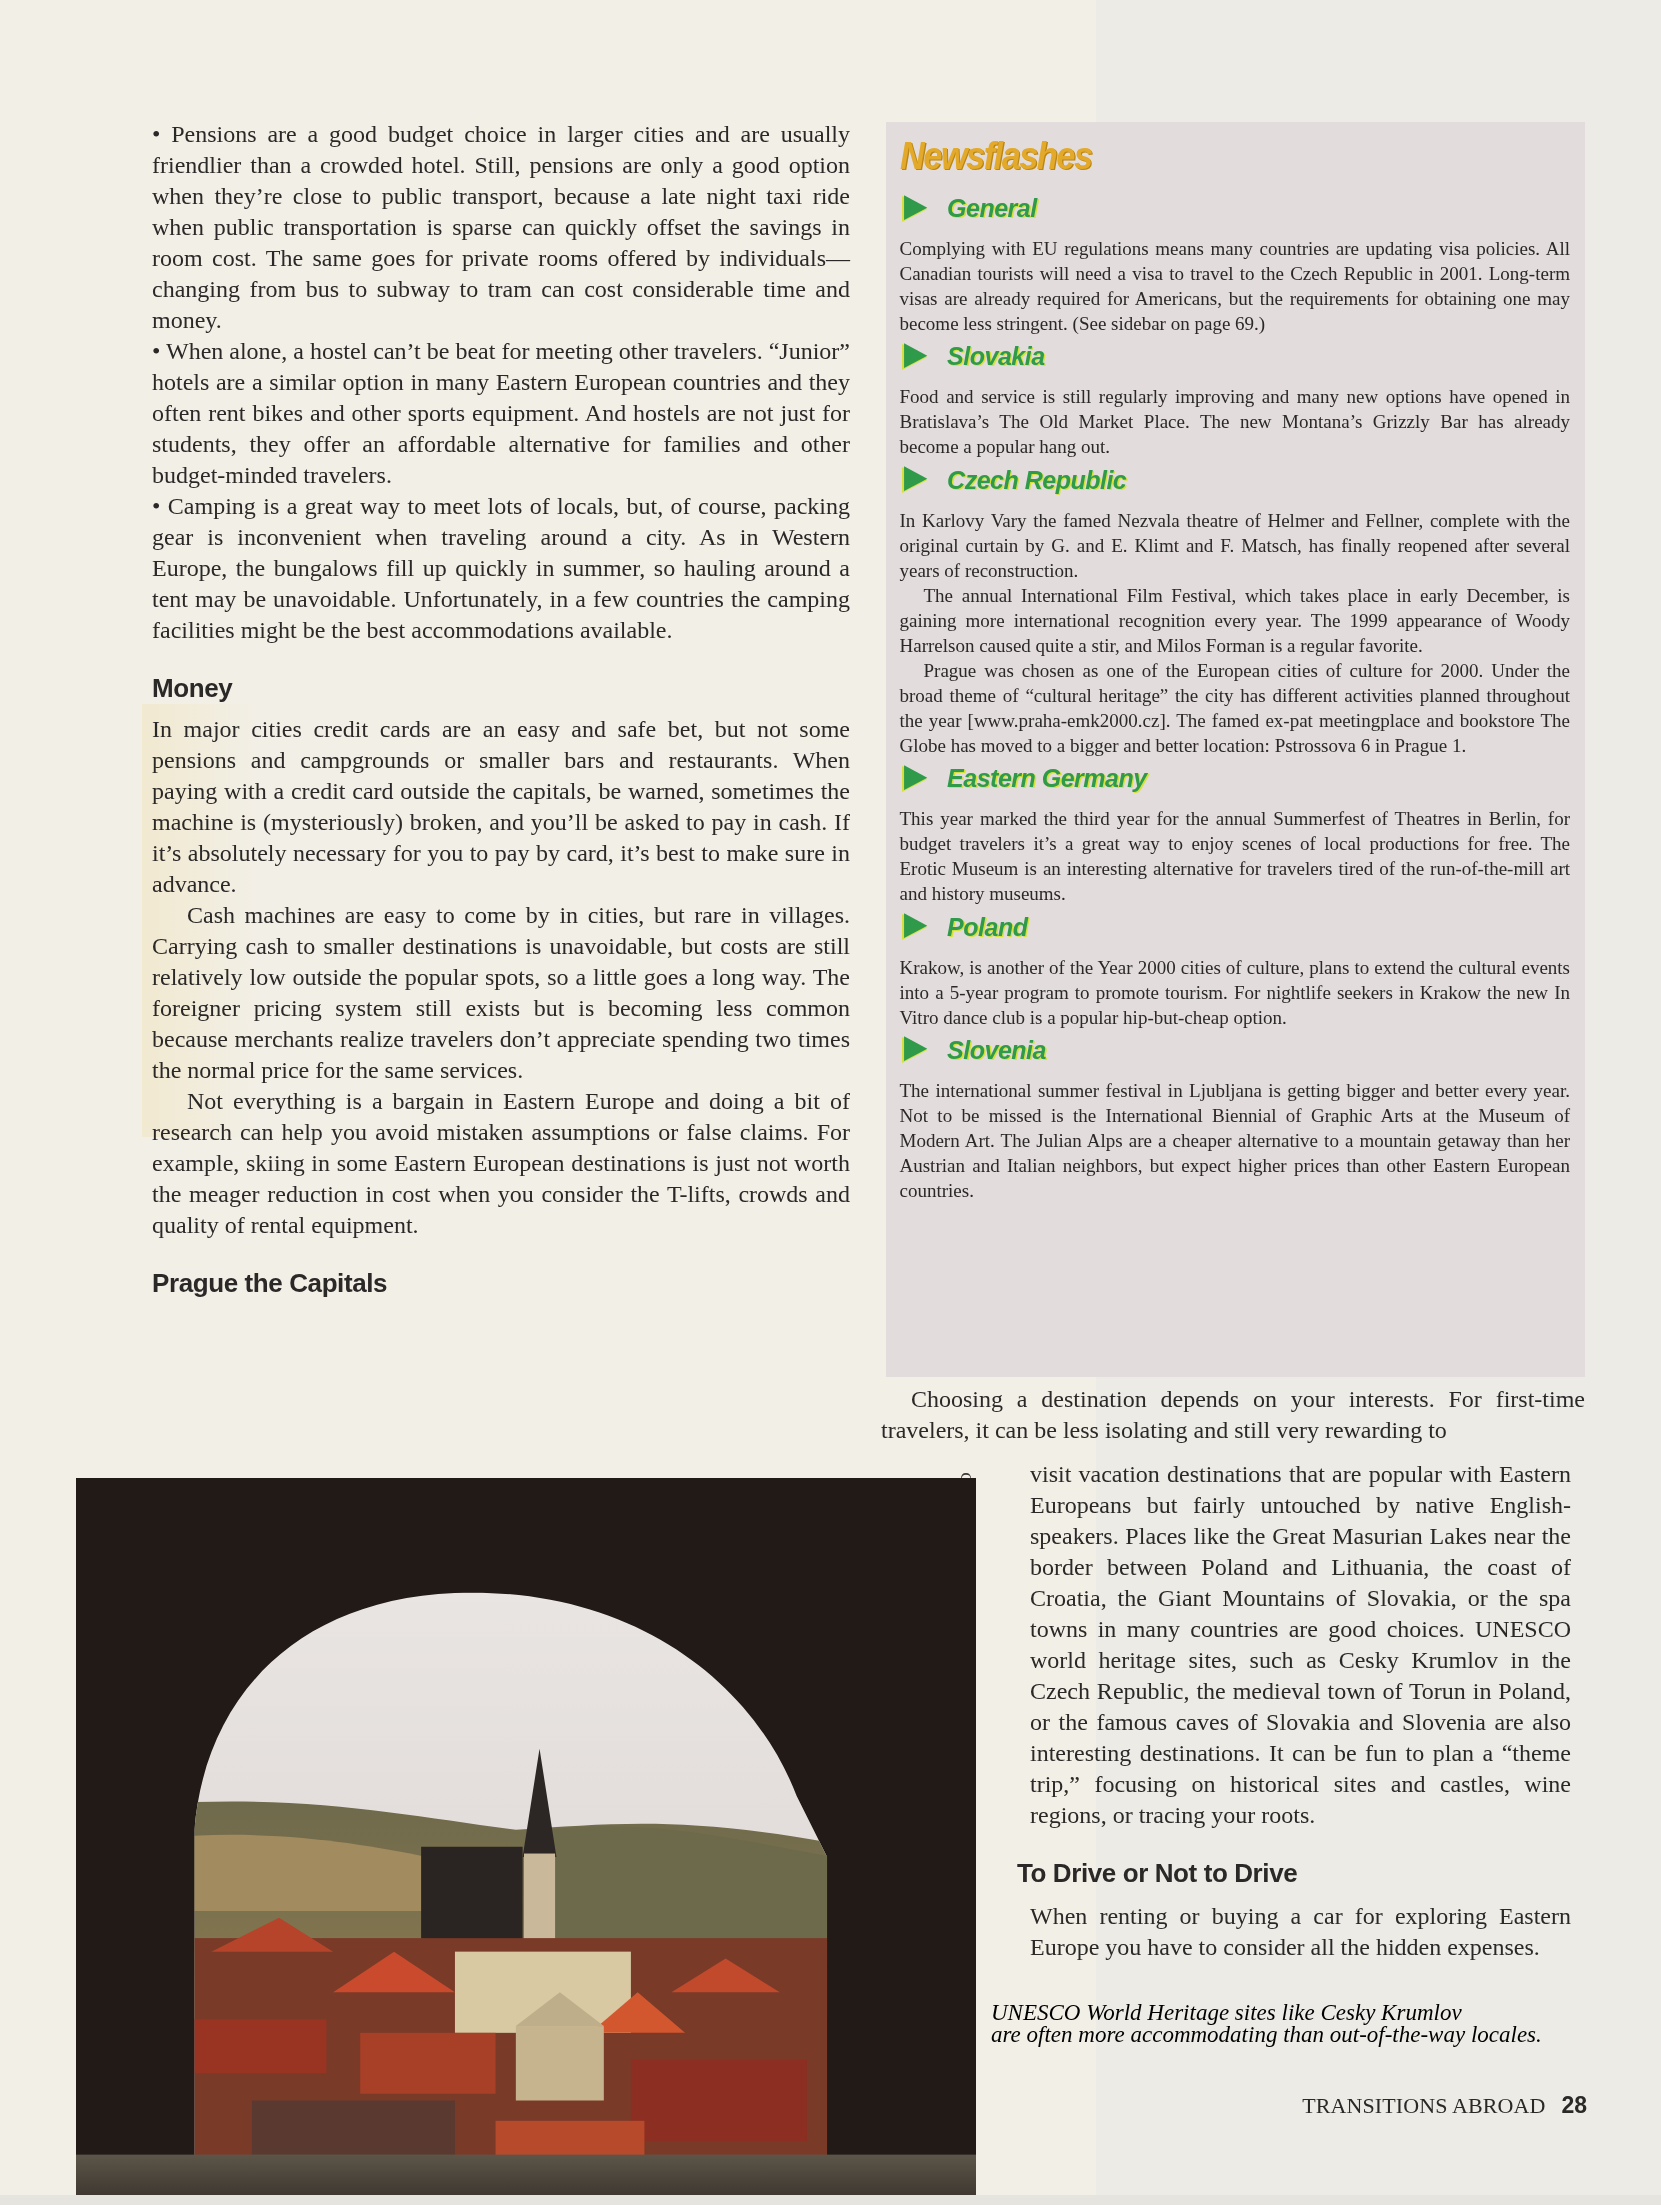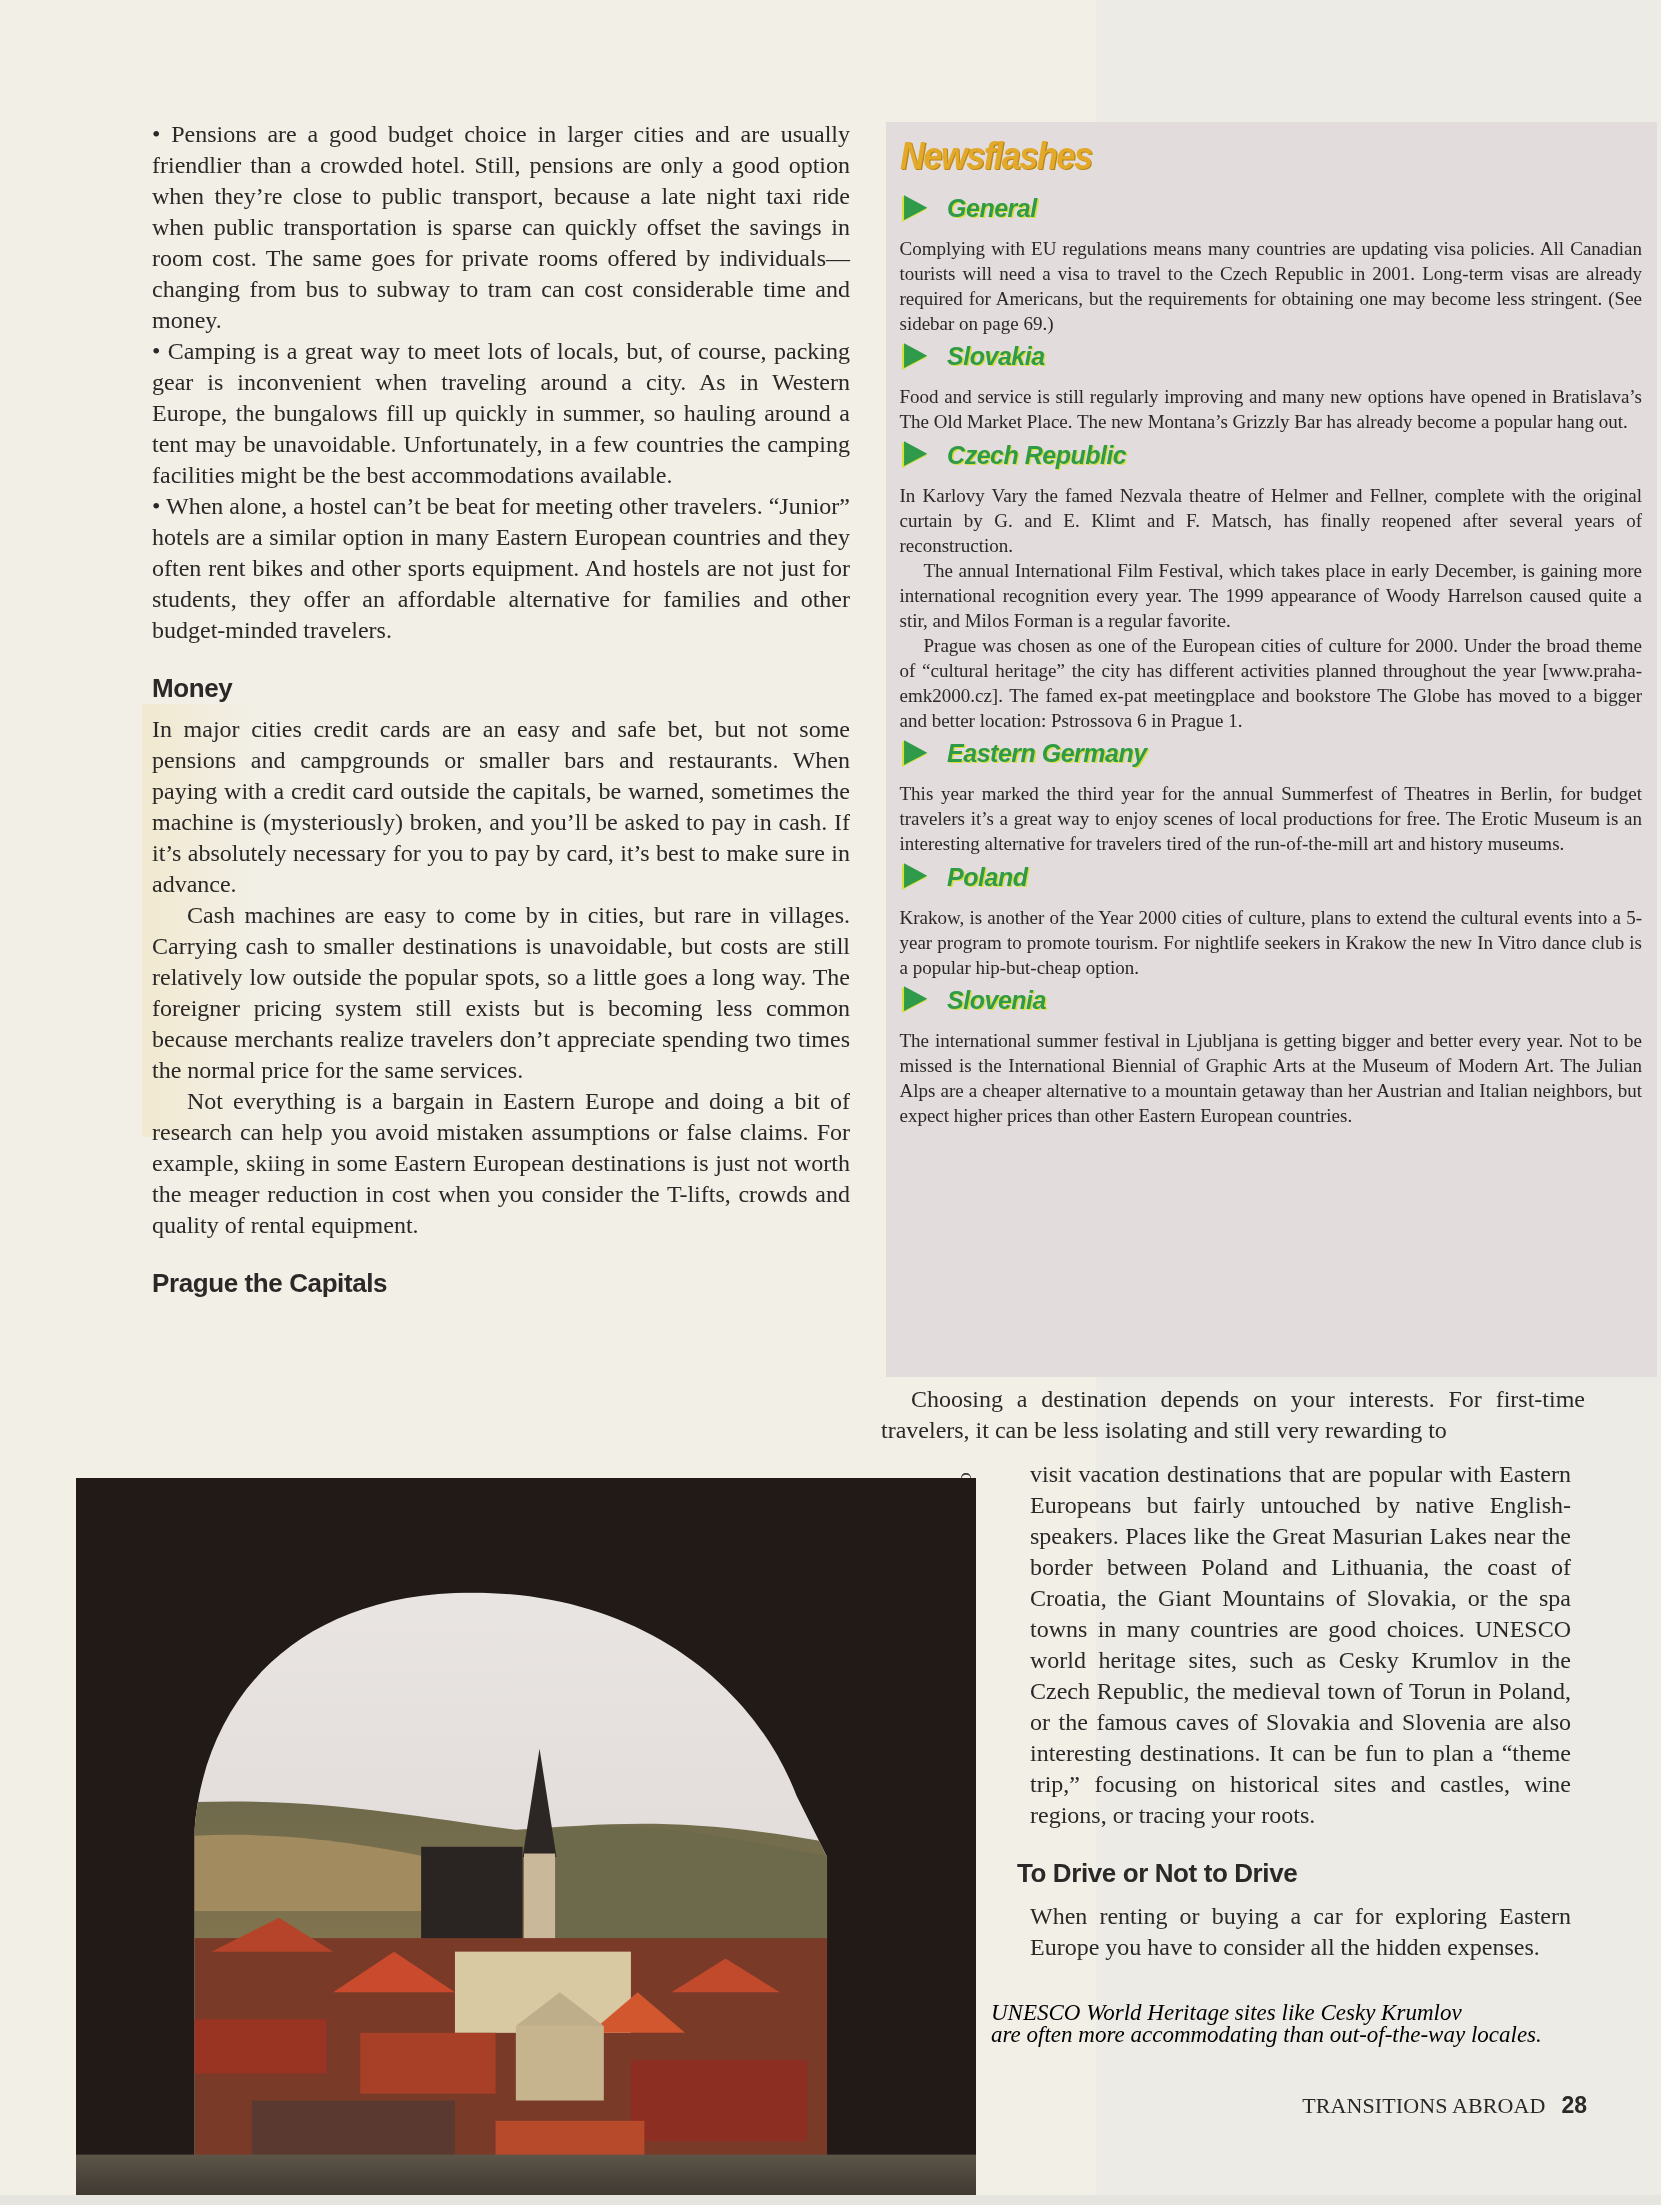--- a/index.html
+++ b/index.html
@@ -25,21 +25,21 @@
   }
   .left-col p { margin: 0; }
   .left-col p.indent { text-indent: 35px; }
   .left-col h2 {
     font-family: "Liberation Sans", "DejaVu Sans", sans-serif;
     font-weight: bold; font-size: 26px; letter-spacing: -0.4px;
     color: #2b2828; margin: 27px 0 10.8px 0; line-height: 30px;
   }
   
   .sidebar {
-    position: absolute; left: 886px; top: 122px; width: 771px; height: 1255px;
+    position: absolute; left: 886px; top: 122px; width: 699px; height: 1255px;
     background: #e2dcdc;
     box-sizing: border-box; padding: 12px 15px 0 13.5px;
   }
   .sidebar-title {
     font-family: "Liberation Sans", "DejaVu Sans", sans-serif;
     font-weight: bold; font-style: italic; font-size: 39px;
     color: #e3a92b; letter-spacing: -1.7px; line-height: 43px;
     text-shadow: 1.4px 1.4px 0 #b98513;
     margin: 0 0 16px 0;
     transform: scaleX(0.88); transform-origin: left center;
@@ -105,22 +105,22 @@
   }
 </style>
 </head>
 <body>
 
 <div class="page-shade-right"></div>
 <div class="page-shade-left-strip"></div>
 
 <div class="left-col">
   <p>• Pensions are a good budget choice in larger cities and are usu­ally friendlier than a crowded hotel. Still, pensions are only a good option when they’re close to public transport, because a late night taxi ride when public transportation is sparse can quickly offset the savings in room cost. The same goes for private rooms offered by individuals—changing from bus to subway to tram can cost considerable time and money.</p>
+  <p>• When alone, a hostel can’t be beat for meeting other travelers. “Junior” hotels are a similar option in many Eastern European countries and they often rent bikes and other sports equipment. And hostels are not just for students, they offer an affordable alternative for families and other budget-minded travelers.</p>
   <p>• Camping is a great way to meet lots of locals, but, of course, packing gear is inconvenient when traveling around a city. As in Western Europe, the bungalows fill up quickly in summer, so hauling around a tent may be unavoidable. Unfortunately, in a few countries the camping facilities might be the best accommo­dations available.</p>
-  <p>• When alone, a hostel can’t be beat for meeting other travelers. “Junior” hotels are a similar option in many Eastern European countries and they often rent bikes and other sports equipment. And hostels are not just for students, they offer an affordable alternative for families and other budget-minded travelers.</p>
 
   <h2>Money</h2>
   <p>In major cities credit cards are an easy and safe bet, but not some pensions and campgrounds or smaller bars and restaurants. When paying with a credit card outside the capitals, be warned, sometimes the machine is (mysteriously) broken, and you’ll be asked to pay in cash. If it’s absolutely necessary for you to pay by card, it’s best to make sure in advance.</p>
   <p class="indent">Cash machines are easy to come by in cities, but rare in villages. Carrying cash to smaller destinations is unavoidable, but costs are still relatively low outside the popular spots, so a little goes a long way. The foreigner pricing system still exists but is becoming less common because merchants realize travelers don’t appreciate spending two times the normal price for the same services.</p>
   <p class="indent">Not everything is a bargain in Eastern Europe and doing a bit of research can help you avoid mistaken assumptions or false claims. For example, skiing in some Eastern European destina­tions is just not worth the meager reduction in cost when you consider the T-lifts, crowds and quality of rental equipment.</p>
 
   <h2>Prague the Capitals</h2>
 </div>
 
 <div class="sidebar">

